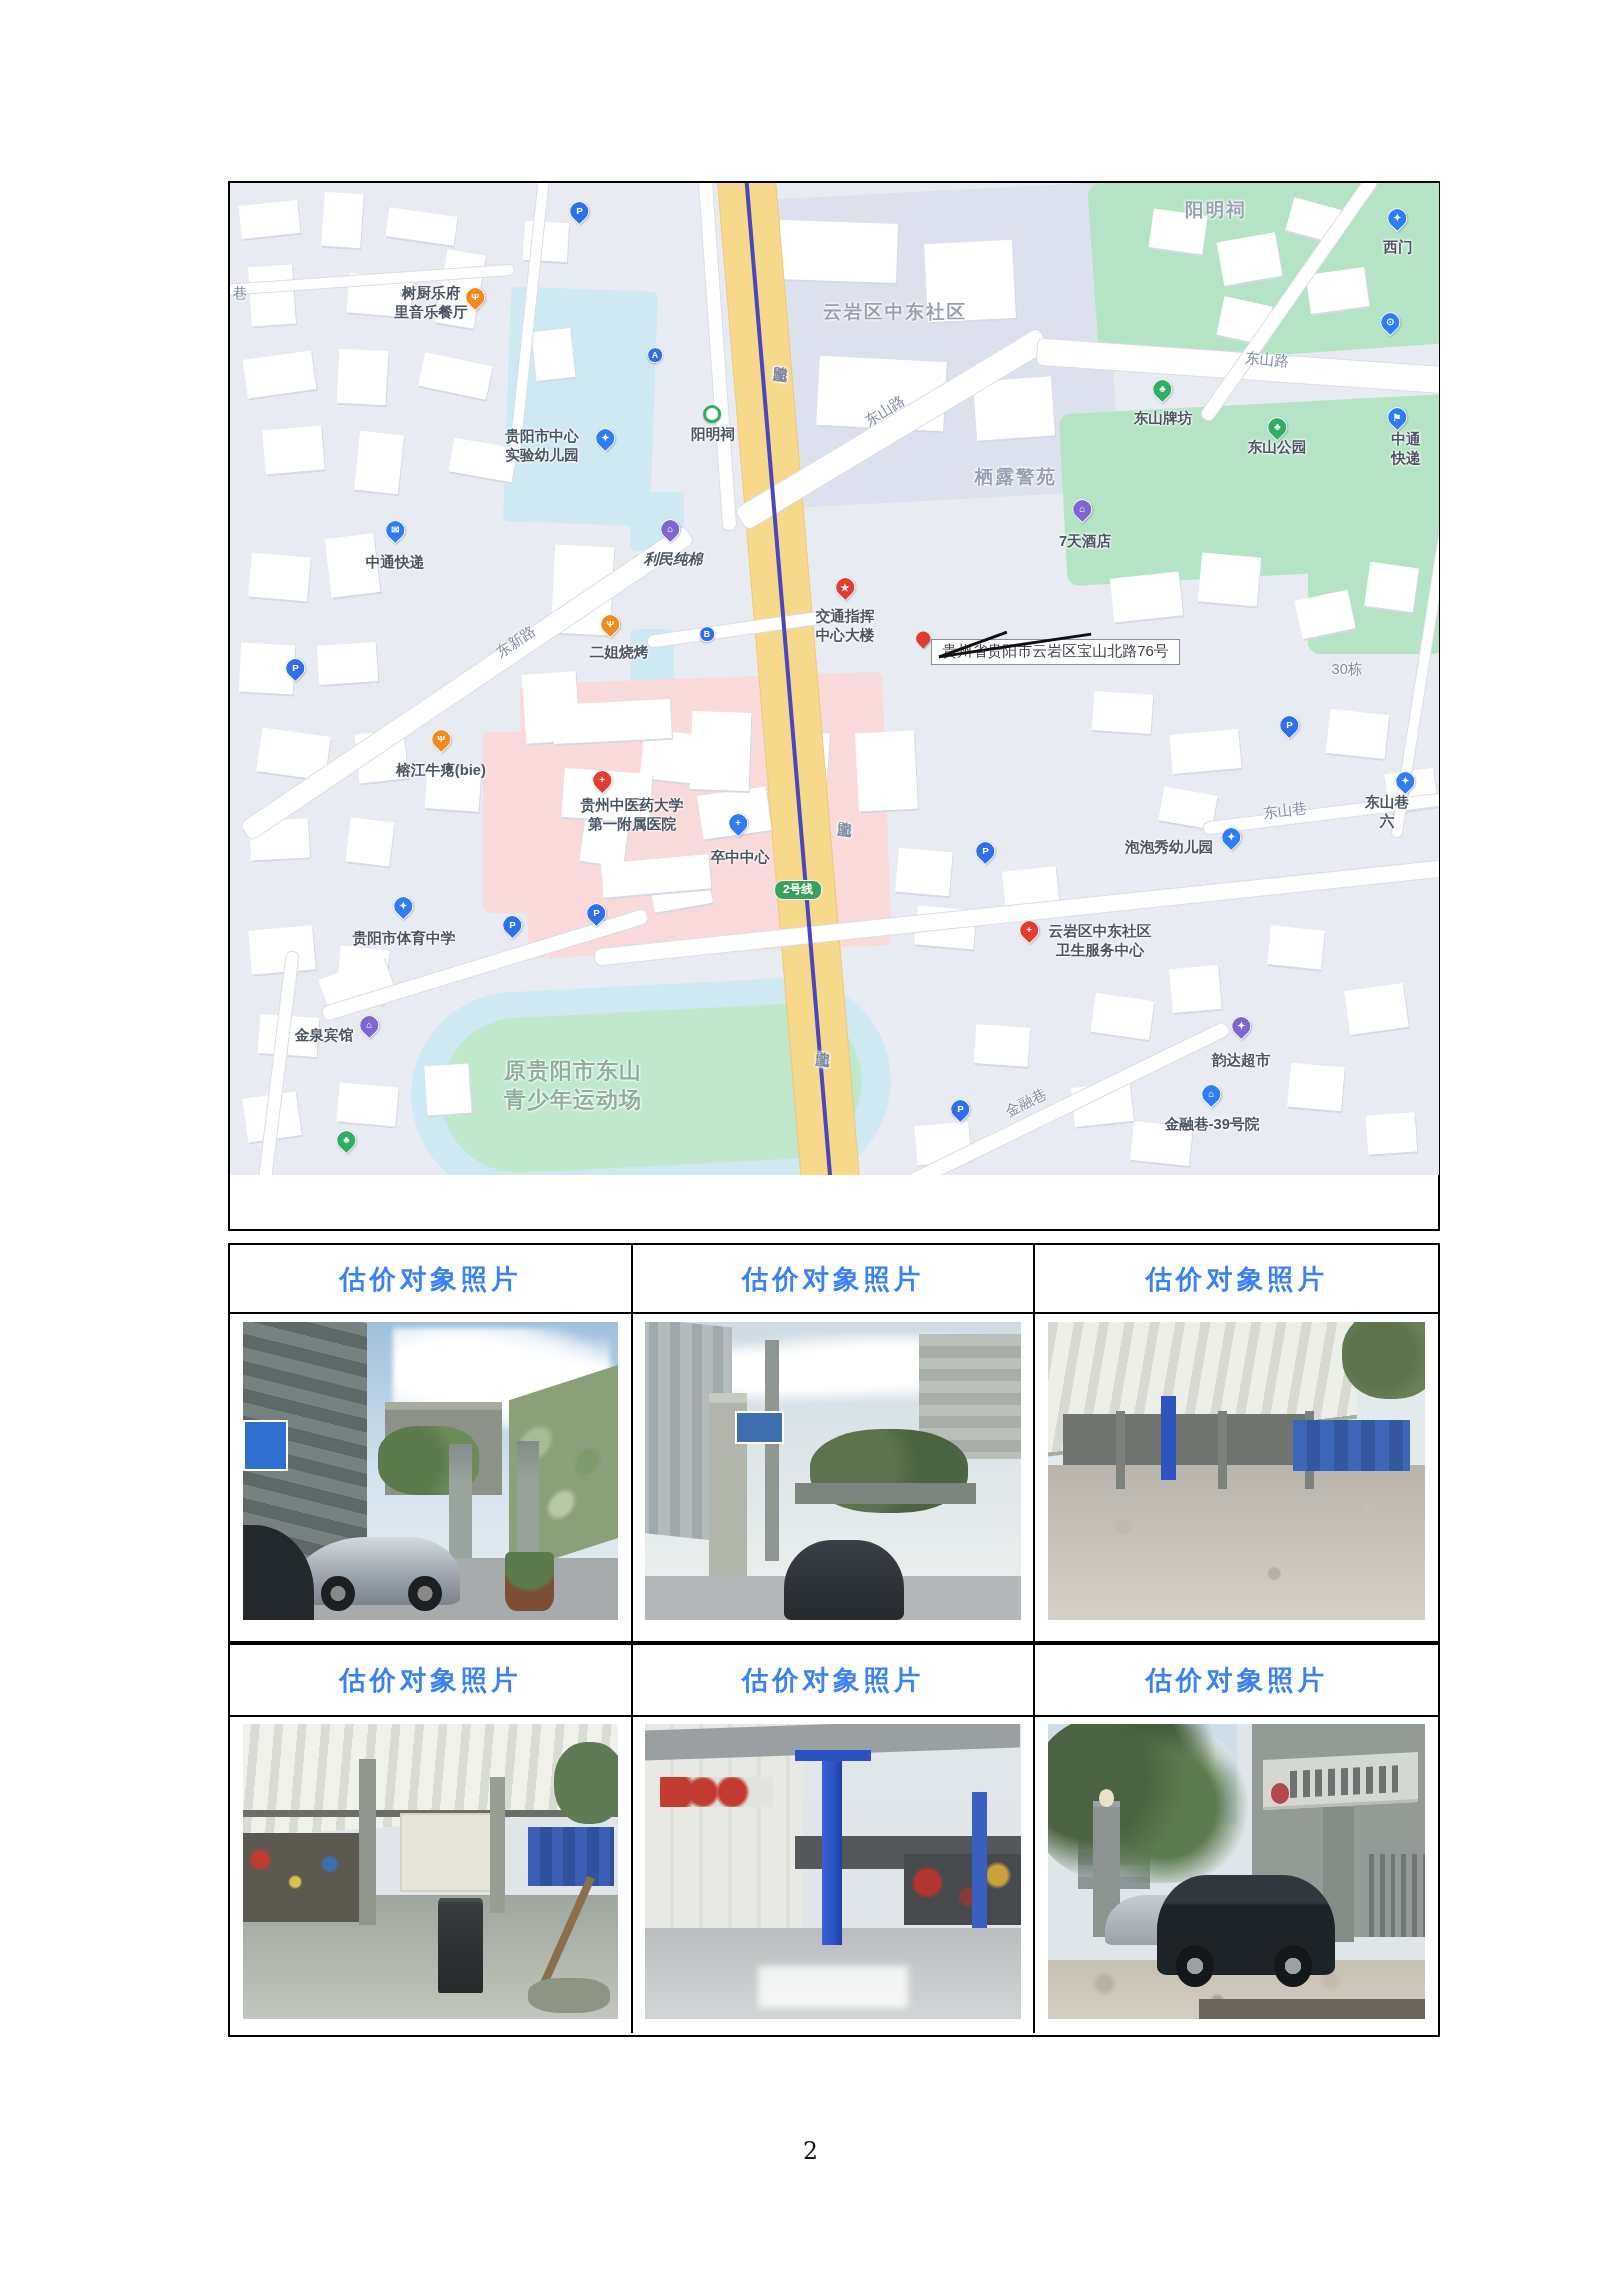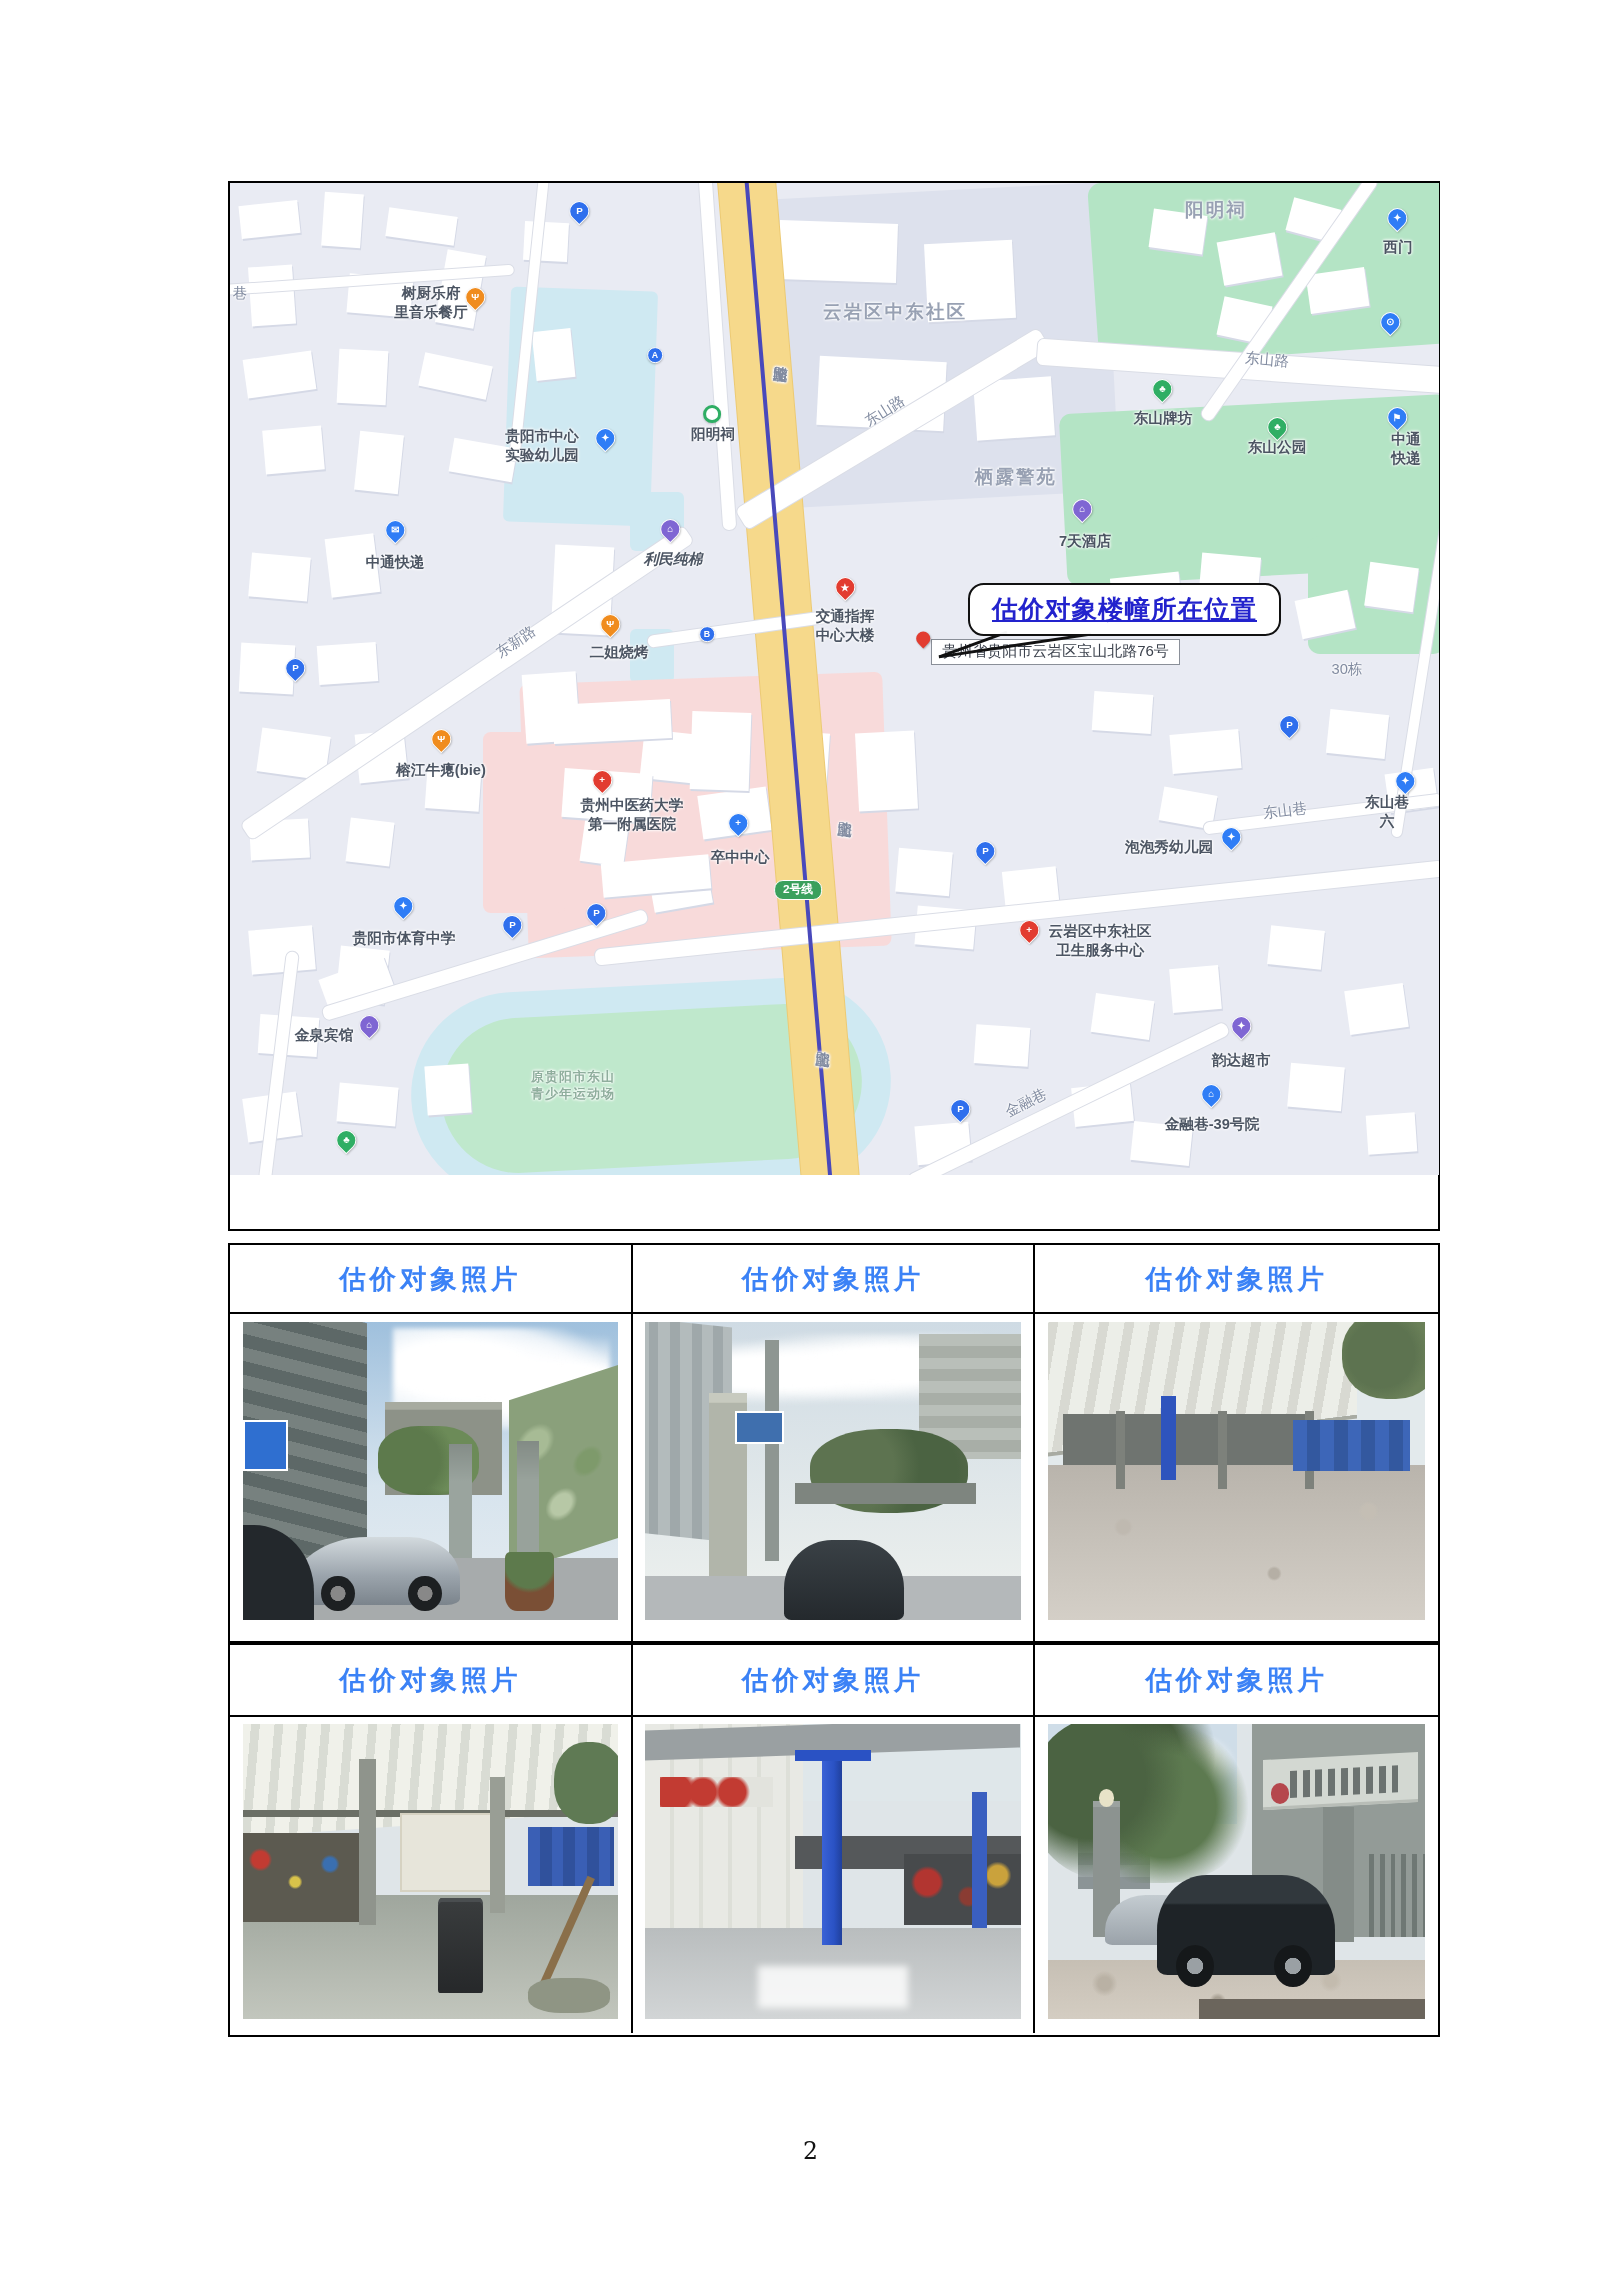--- a/index.html
+++ b/index.html
@@ -14,21 +14,21 @@
   .area,.bld,.road,.rail{position:absolute;}
   .bld{background:#fff;box-shadow:1px 2px 0 #d5d9e6;}
   .road{background:#fff;box-shadow:0 0 0 1px #dadde6;border-radius:5.9px;}
   .road.yl{background:#f6d98b;box-shadow:0 0 0 1px #ecca74;border-radius:3.9px;}
   .rail{background:#4949bb;border-radius:2px;}
   .ml{position:absolute;white-space:pre-line;text-align:center;line-height:1.3;z-index:30;
       text-shadow:0 0 2px #fff,0 0 2.9px #fff,0 0 3.9px #fff;}
   .ml-poi{color:#4c5563;font-size:14.7px;font-weight:600;}
   .ml-area{color:#98a1b3;font-size:18.6px;letter-spacing:2px;font-weight:600;}
   .ml-road{color:#818ba0;font-size:14.7px;}
-  .ml-field{color:#8fae9d;font-size:13px;font-weight:600;letter-spacing:1px;}
+  .ml-field{color:#8fae9d;font-size:22px;font-weight:600;letter-spacing:1px;}
   .pin{position:absolute;width:17.6px;height:17.6px;border-radius:50% 50% 50% 0;
        transform:translate(-50%,-90%) rotate(-45deg);z-index:40;border:1.5px solid #fff;
        display:flex;align-items:center;justify-content:center;box-shadow:0 1px 2px rgba(0,0,0,.25);}
   .pin .g{transform:rotate(45deg);color:#fff;font-size:9.8px;font-weight:bold;line-height:1;}
   .pin-flat{position:absolute;width:13.7px;height:13.7px;border-radius:50%;background:#2f6fed;color:#fff;
        transform:translate(-50%,-50%);display:flex;align-items:center;justify-content:center;
        font-size:8.8px;font-weight:bold;z-index:40;border:1.5px solid #fff;box-shadow:0 1px 2px rgba(0,0,0,.25);}
   .pin-station{position:absolute;width:11.8px;height:11.8px;border-radius:50%;background:#fff;
        border:3.4px solid #2fae64;transform:translate(-50%,-50%);z-index:40;box-shadow:0 1px 2px rgba(0,0,0,.2);}
   .badge-line{position:absolute;z-index:40;background:#3aa05c;color:#fff;font-size:11.8px;font-weight:bold;
@@ -421,23 +421,20 @@
         </div>
         <div class="pin-flat" style="left: 425px; top: 172px;">A</div>
         <div class="pin-flat" style="left: 477px; top: 451px;">B</div>
         <div class="pin-station" style="left: 482px; top: 231px;"></div>
         <div class="tailbar" style="left:707px;top:460px;width:72px;transform:rotate(-20deg);"></div>
         <div class="tailbar" style="left:708px;top:461px;width:154px;transform:rotate(-8.5deg);"></div>
         <div class="addr-pin" style="left:693px;top:461px;"></div>
         <div class="addr-box">
           <span>贵州省贵阳市云岩区宝山北路76号</span>
         </div>
-        <div class="callout">
-        <span>估价对象楼幢所在位置</span>
-      </div>
         <div class="badge-line" style="left:568px;top:707px;"><span>2号线</span></div>
       </div>
   </div>
 
   <div class="tbl2">
     <div class="hcell cR">估价对象照片</div>
     <div class="hcell cR">估价对象照片</div>
     <div class="hcell">估价对象照片</div>
 
     <div class="pcell cR">

